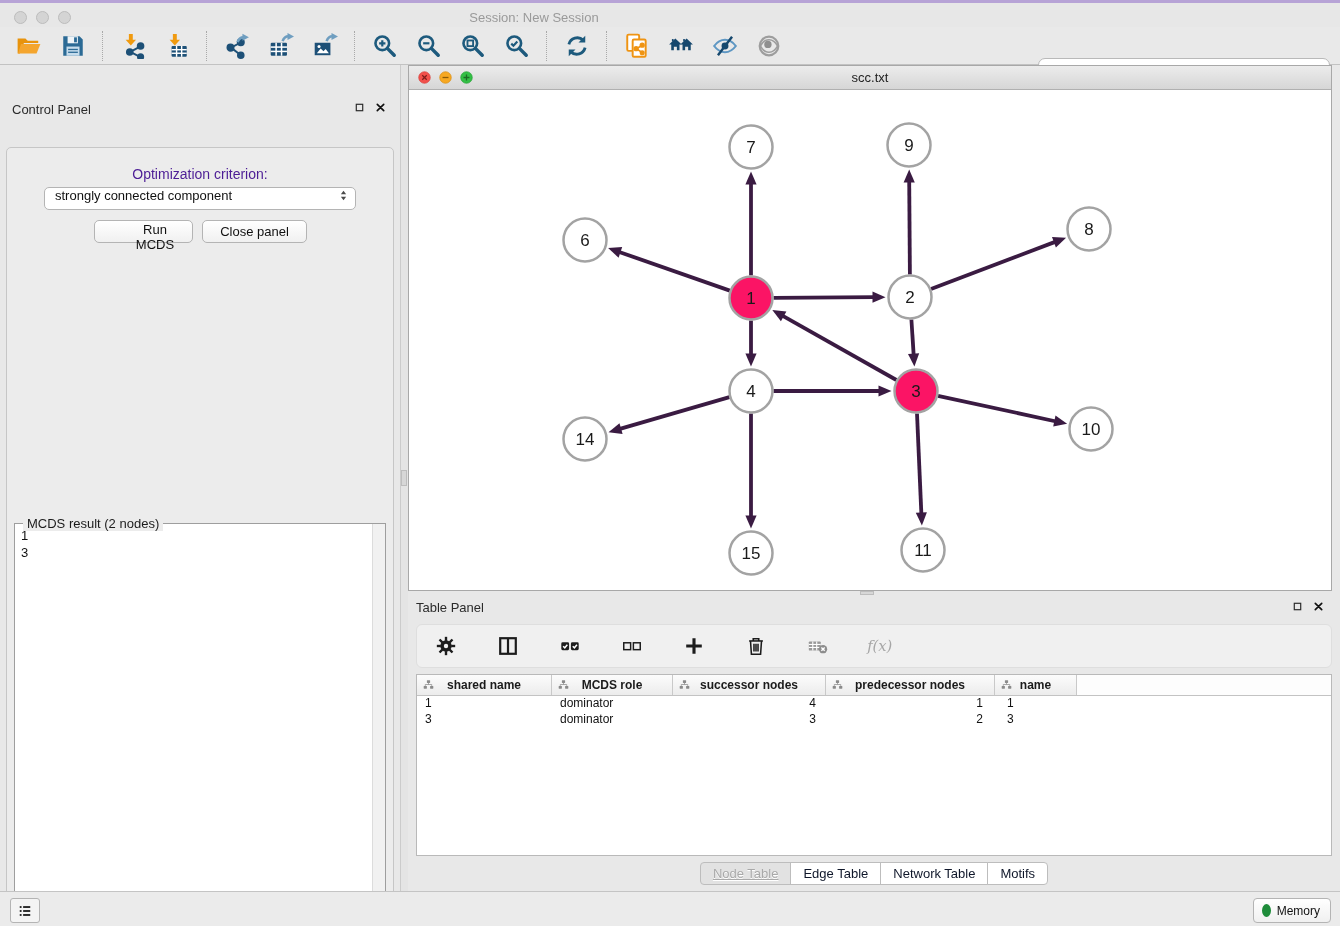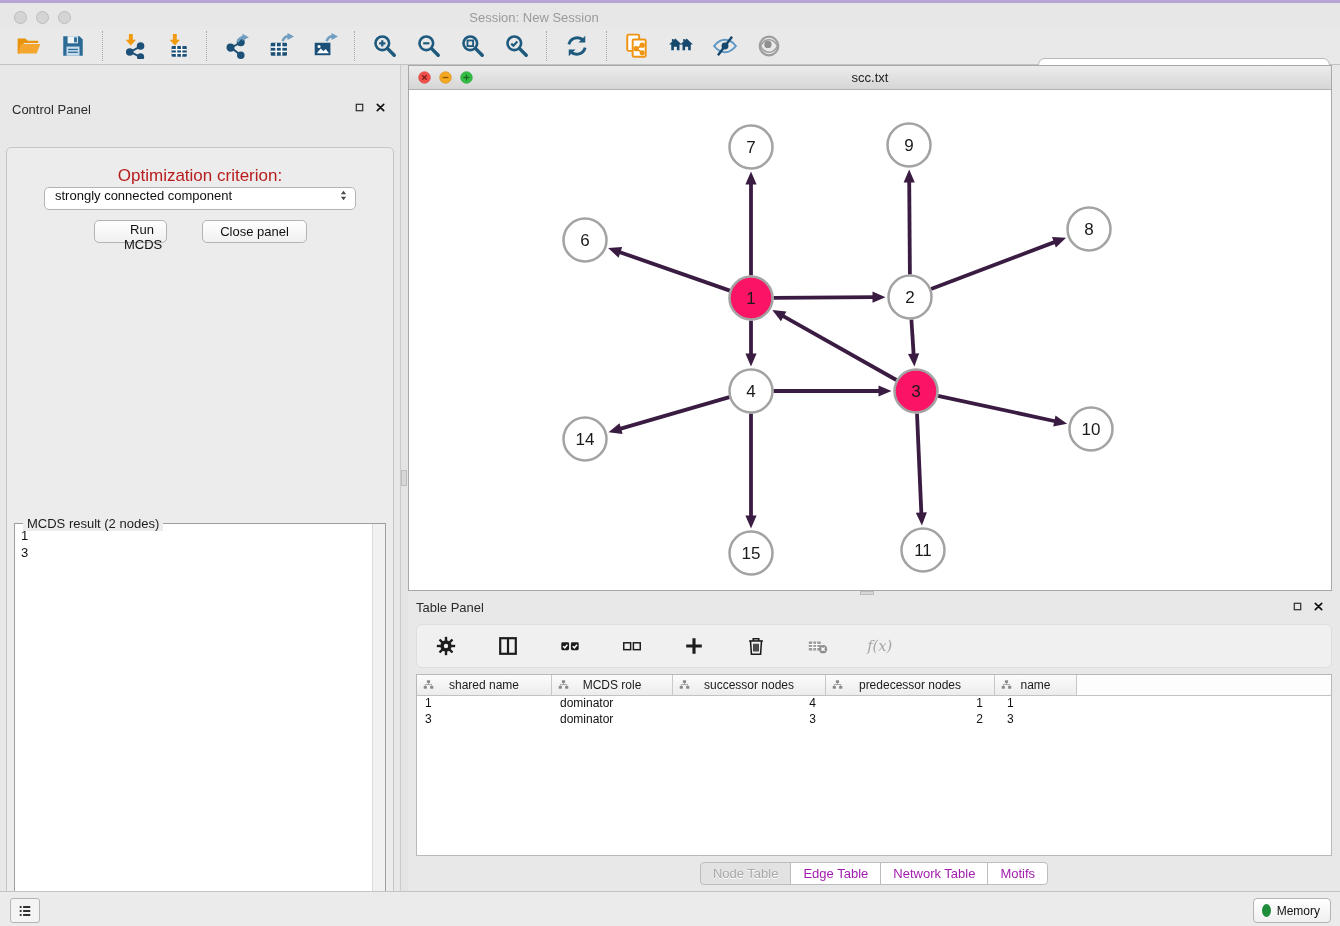--- a/index.html
+++ b/index.html
@@ -31,26 +31,26 @@
   #cp-title{left:12px;top:8px;}
   .panel-ctrls{display:flex;gap:10px;align-items:center;}
   #cp-ctrls{right:14px;top:8px;}
   .mini-icon svg{width:11px;height:11px;}
   #cp-tabs{left:0;top:31px;width:400px;display:flex;justify-content:center;}
   .cp-tab{height:21px;line-height:21px;padding:0 15px;font-size:13px;background:#fff;border:1px solid #c0c0c0;border-bottom:none;color:#111;cursor:pointer;}
   .cp-tab:first-child{border-radius:4px 0 0 0;}
   .cp-tab:last-child{border-radius:0 4px 0 0;}
   .cp-tab.active{background:#dedede;color:#b2b2b2;}
   #cp-inner{left:6px;top:53px;width:388px;height:760px;background:#ececec;border:1px solid #c6c6c6;border-radius:5px;box-sizing:border-box;}
-  #opt-label{left:0;top:72px;width:400px;text-align:center;font-size:17px;color:#b91c1c;}
+  #opt-label{left:0;top:72px;width:400px;text-align:center;font-size:14px;color:#4c1d95;}
   #criterion-select{left:44px;top:93px;width:312px;height:23px;background:#fff;border:1px solid #b4b4b4;border-radius:5px;box-sizing:border-box;display:flex;cursor:pointer;}
   #criterion-select .val{flex:1;font-size:13px;padding-left:10px;color:#111;}
   #criterion-select .icon svg{width:15px;height:15px;margin-right:4px;}
   .push-btn{position:absolute;height:23px;background:linear-gradient(#ffffff,#f0f0f0);border:1px solid #b4b4b4;border-radius:5px;font-size:13px;color:#111;font-family:"Liberation Sans",sans-serif;cursor:pointer;}
-  #run-btn{left:94px;top:126px;width:73px;padding-left:29px;}
+  #run-btn{left:94px;top:126px;width:99px;padding-left:29px;}
   #close-panel-btn{left:202px;top:126px;width:105px;}
   #mcds-box{left:14px;top:429px;width:372px;height:378px;border:1px solid #9e9e9e;background:#fff;box-sizing:border-box;}
   #mcds-legend{position:absolute;left:8px;top:-8px;background:#ececec;padding:0 4px;font-size:13px;color:#1c1c1c;}
   #mcds-text{position:absolute;left:0;top:0;right:13px;bottom:0;padding:3px 6px;font-size:13px;line-height:17px;color:#111;overflow:hidden;}
   #mcds-scroll{position:absolute;right:0;top:0;width:13px;bottom:0;background:#f1f1f1;border-left:1px solid #dcdcdc;box-sizing:border-box;}
 
   
   #v-split{left:400px;top:65px;width:8px;height:826px;background:#e4e4e4;border-left:1px solid #cbcbcb;box-sizing:border-box;}
   #v-split-handle{left:401px;top:470px;width:6px;height:16px;background:#d7d7d7;border:1px solid #bdbdbd;box-sizing:border-box;}
   #h-split-handle{left:860px;top:591px;width:14px;height:4px;background:#d7d7d7;border:1px solid #bdbdbd;box-sizing:border-box;}
@@ -65,29 +65,29 @@
 
   
   #table-panel{left:408px;top:595px;width:932px;height:296px;}
   #tp-title{left:8px;top:5px;}
   #tp-ctrls{right:16px;top:6px;}
   #tp-toolbar{left:8px;top:29px;width:916px;height:44px;background:#f0f0f0;border:1px solid #dedede;border-radius:6px;box-sizing:border-box;display:flex;align-items:center;gap:32px;padding-left:14px;}
   .tpt-btn{width:30px;height:30px;border:none;background:none;padding:2px;display:flex;align-items:center;justify-content:center;cursor:pointer;}
   .tpt-btn .icon svg{width:22px;height:22px;}
   .tpt-btn.wide .icon svg{width:30px;height:22px;}
   #node-table{left:8px;top:79px;width:916px;height:182px;background:#fff;border:1px solid #b9b9b9;box-sizing:border-box;}
-  #nt-header{display:flex;height:20px;border-bottom:1px solid #c3c3c3;background:#4d7c0f;}
+  #nt-header{display:flex;height:20px;border-bottom:1px solid #c3c3c3;background:#4d7c0f;font-weight:bold;}
   .nt-hcell{position:relative;box-sizing:border-box;height:20px;background:linear-gradient(#fcfcfc,#ececec);border-right:1px solid #c9c9c9;display:flex;align-items:center;justify-content:center;font-size:12px;color:#1b1b1b;cursor:pointer;}
   .nt-hcell .icon{position:absolute;left:6px;top:4px;}
   .nt-hcell .icon svg{width:11px;height:11px;}
   .nt-row{display:flex;height:16px;font-size:12px;color:#111;}
   .nt-cell{box-sizing:border-box;overflow:hidden;white-space:nowrap;}
   #tp-tabs{left:0;top:267px;width:932px;display:flex;justify-content:center;}
-  .tp-tab{height:21px;line-height:21px;padding:0 12px;font-size:13px;background:#fff;border:1px solid #bdbdbd;color:#a21caf;cursor:pointer;margin-left:-1px;}
-  .tp-tab:first-child{border-radius:4px 0 0 4px;margin-left:0;}
+  .tp-tab{height:21px;line-height:21px;padding:0 12px;font-size:13px;background:#fff;border:1px solid #bdbdbd;color:#0f172a;cursor:pointer;margin-left:-1px;}
+  .tp-tab:first-child{border-radius:4px 0 0 4px;margin-left:0;text-decoration:underline;}
   .tp-tab:last-child{border-radius:0 4px 4px 0;}
   .tp-tab.active{background:#e2e2e2;color:#a9a9a9;text-shadow:0 1px 0 #fff;}
 
   
   #statusbar{left:0;top:891px;width:1340px;height:35px;background:#ebebeb;border-top:1px solid #c4c4c4;box-sizing:border-box;}
   #list-btn{left:10px;top:6px;width:28px;height:23px;background:#f4f4f4;border:1px solid #b4b4b4;border-radius:3px;display:flex;align-items:center;justify-content:center;cursor:pointer;}
   #list-btn .icon svg{width:18px;height:18px;}
   #memory-btn{right:9px;top:6px;height:23px;padding:0 10px 0 8px;background:linear-gradient(#ffffff,#f0f0f0);border:1px solid #b4b4b4;border-radius:4px;display:flex;align-items:center;gap:6px;font-size:12px;color:#111;cursor:pointer;}
   #memory-dot{width:9px;height:13px;border-radius:50%;background:#1e8c3a;}
 </style>

